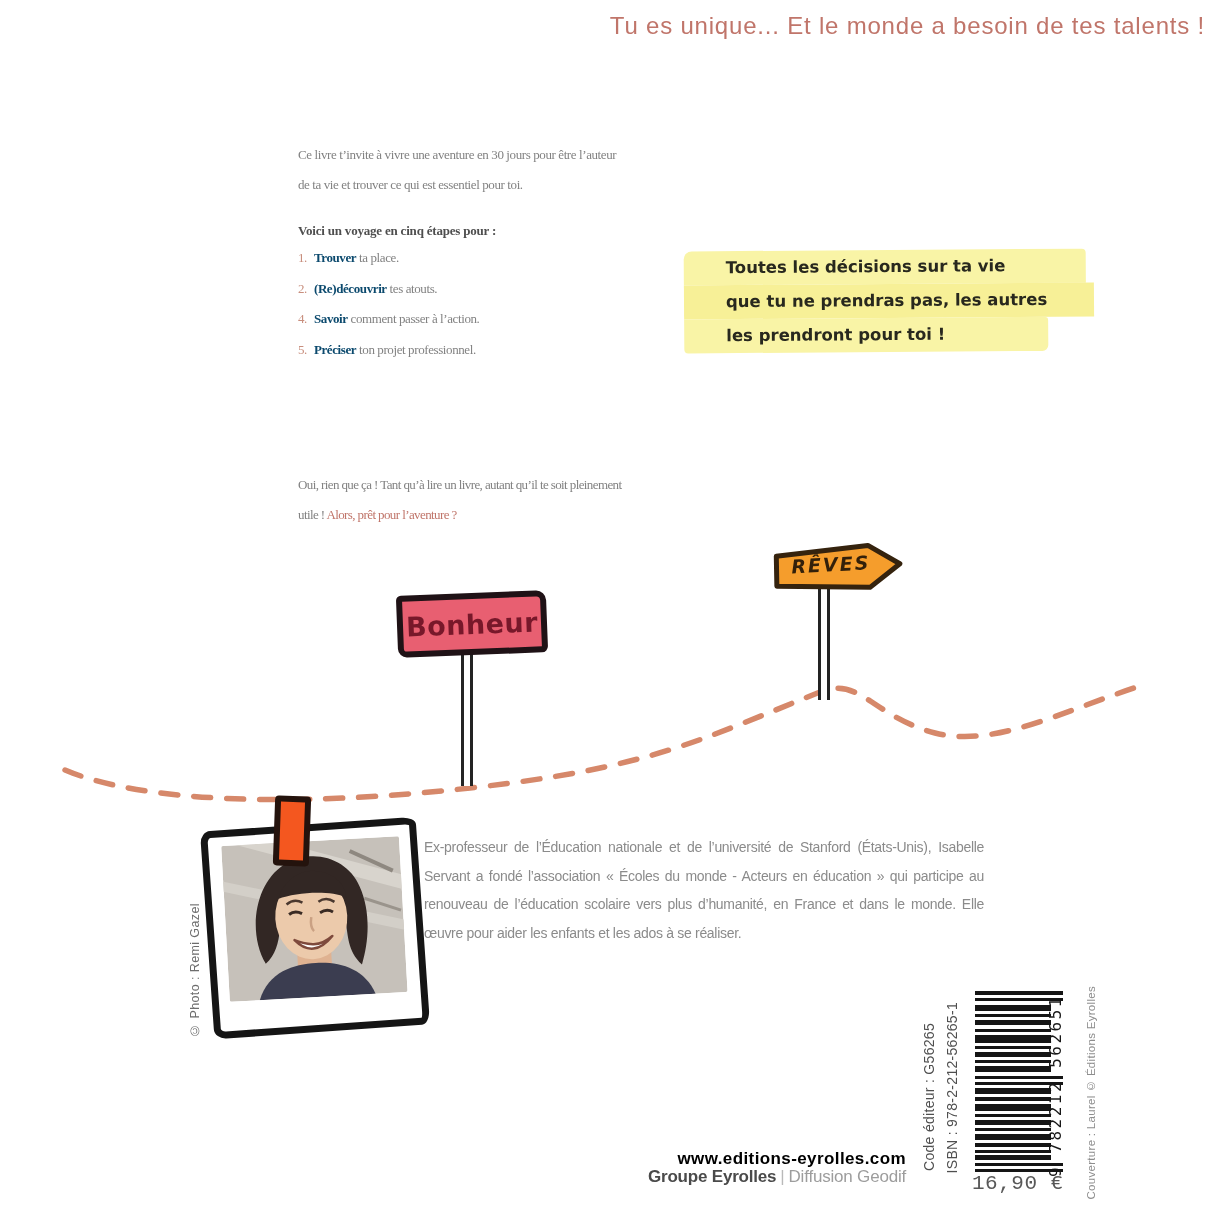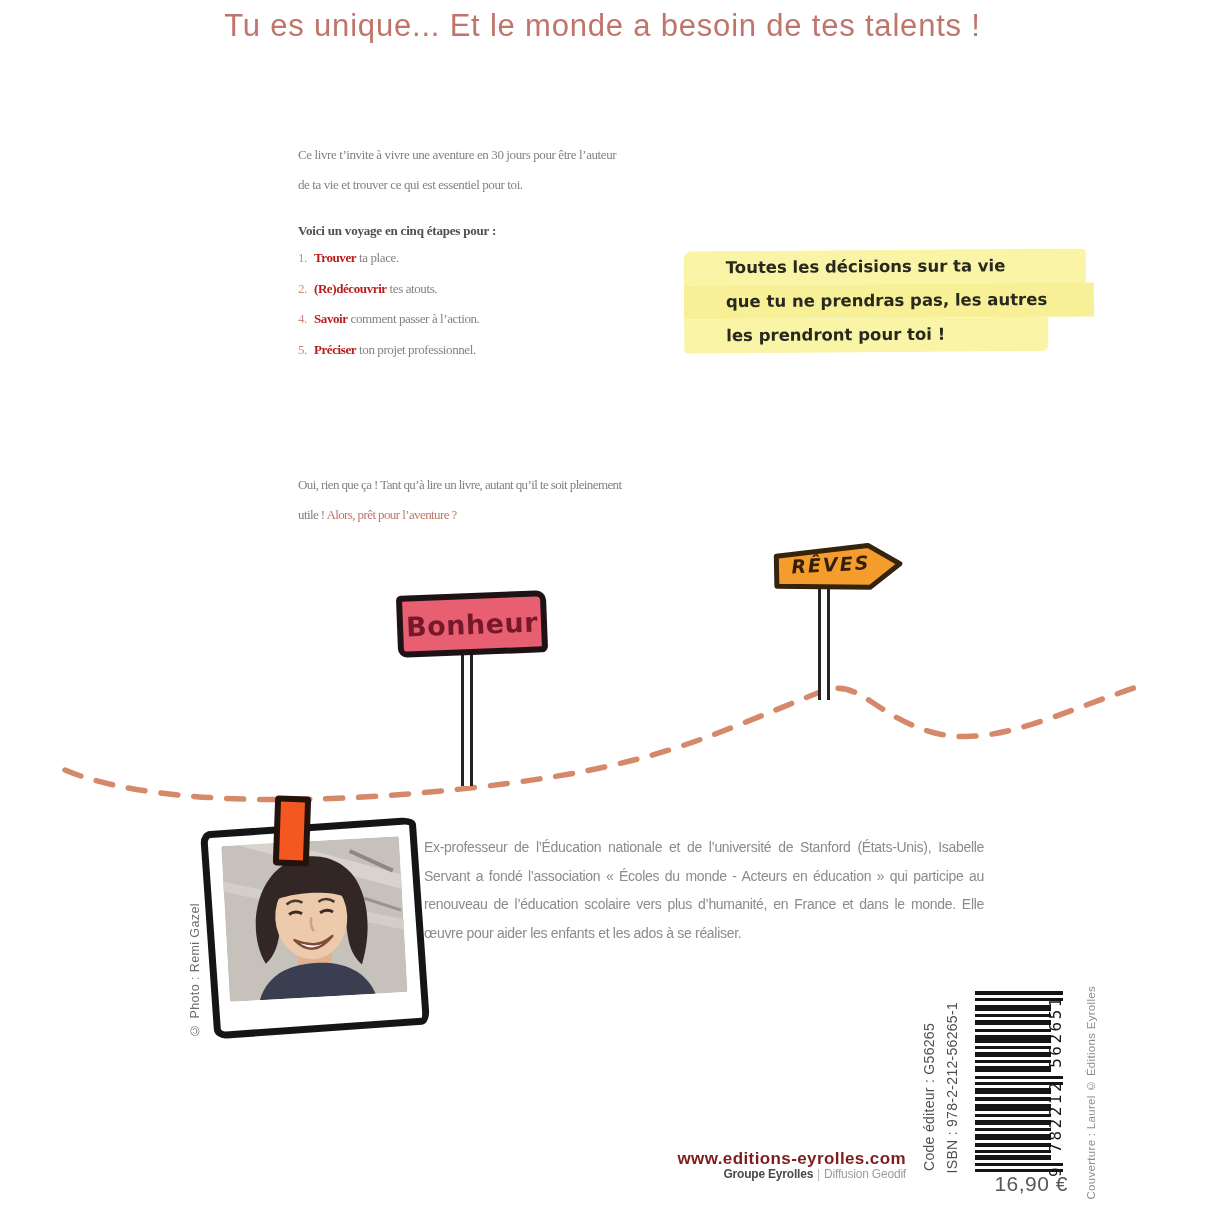--- a/index.html
+++ b/index.html
@@ -1,30 +1,30 @@
 <!DOCTYPE html>
 <html><head>
 <meta charset="utf-8">
 <style>
   html,body{margin:0;padding:0;background:#e9e9e9;}
   .page{position:relative;width:1205px;height:1205px;margin:0 auto;background:#ffffff;overflow:hidden;
         font-family:"Liberation Sans",sans-serif;color:#7f7f7f;}
   
-  .title{position:absolute;left:0;top:6px;width:1205px;text-align:center;
-         color:#c0756a;font-size:31px;line-height:40px;letter-spacing:0.8px;font-weight:400;}
+  .title{position:absolute;left:0;top:6px;width:1205px;text-align:right;
+         color:#c0756a;font-size:24px;line-height:40px;letter-spacing:0.8px;font-weight:400;}
   
   .copy{position:absolute;left:298px;width:640px;font-size:13px;letter-spacing:-0.4px;
         line-height:30px;color:#828282;font-family:Liberation Serif, serif;}
   .copy .ln{display:block;}
   .intro{top:140px;}
   .voici{top:216px;font-weight:700;color:#4e4e4e;letter-spacing:-0.2px;}
   .steps{top:243px;list-style:none;margin:0;padding:0;}
   .steps li{height:30.5px;}
   .step-num{color:#c88e7d;margin-right:7px;}
-  .step-bold{font-weight:700;color:#b91c1c;}
+  .step-bold{font-weight:700;color:#0c4a6e;}
   .p2{top:400px;}
   .p3{top:470px;letter-spacing:-0.6px;}
   .accent-text{color:#c0756a;}
   
   .note{position:absolute;left:684px;top:250px;transform:rotate(-0.4deg);
         font-family:"DejaVu Sans",sans-serif;font-weight:600;font-size:16.5px;
         color:#28281e;line-height:26px;}
   .note .band{display:block;background:#f8f2a0;padding:4px 0 4px 42px;width:360px;}
   .note .b1{border-radius:8px 4px 0 0;background:#f9f4a6;}
   .note .b2{background:#f7f097;width:368px;}
@@ -58,25 +58,25 @@
   
   .bio{position:absolute;left:424px;top:833px;width:560px;font-size:14px;letter-spacing:-0.3px;
        line-height:28.5px;color:#8b8b8b;text-align:justify;}
   
   .barcode-bars{position:absolute;left:975px;top:991px;z-index:2;}
   .ean{position:absolute;left:1046px;bottom:28px;font-family:"DejaVu Sans Mono",monospace;
        font-size:16px;letter-spacing:2.5px;color:#171717;}
   .code-editeur{position:absolute;left:921px;bottom:34px;font-size:14px;color:#4f4f4f;letter-spacing:0.3px;}
   .isbn{position:absolute;left:944px;bottom:32px;font-size:14px;color:#4f4f4f;letter-spacing:0.3px;}
   .couverture{position:absolute;left:1085px;bottom:5px;font-size:11.5px;color:#8e8e8e;letter-spacing:0.3px;}
-  .price{position:absolute;left:972px;top:1172px;width:96px;text-align:right;font-size:21px;color:#585858;letter-spacing:0.5px;}
+  .price{position:absolute;left:972px;top:1172px;width:96px;text-align:left;font-size:21px;color:#585858;letter-spacing:0.5px;font-family:Liberation Mono, monospace;}
   
   .footer{position:absolute;left:446px;width:460px;text-align:right;}
-  .site{top:1149px;font-weight:700;font-size:17px;color:#7f1d1d;letter-spacing:0.4px;}
-  .group-line{top:1167px;font-size:12px;letter-spacing:-0.2px;}
+  .site{top:1149px;font-weight:700;font-size:17px;color:#000000;letter-spacing:0.4px;}
+  .group-line{top:1167px;font-size:17px;letter-spacing:-0.2px;}
   .group-name{font-weight:700;color:#4a4a4a;}
   .group-sep{color:#b9b9b9;margin:0 4px;}
   .group-diff{color:#9d9d9d;}
 </style>
 </head>
 <body>
 
 <div class="page">
 
   <div class="title">

